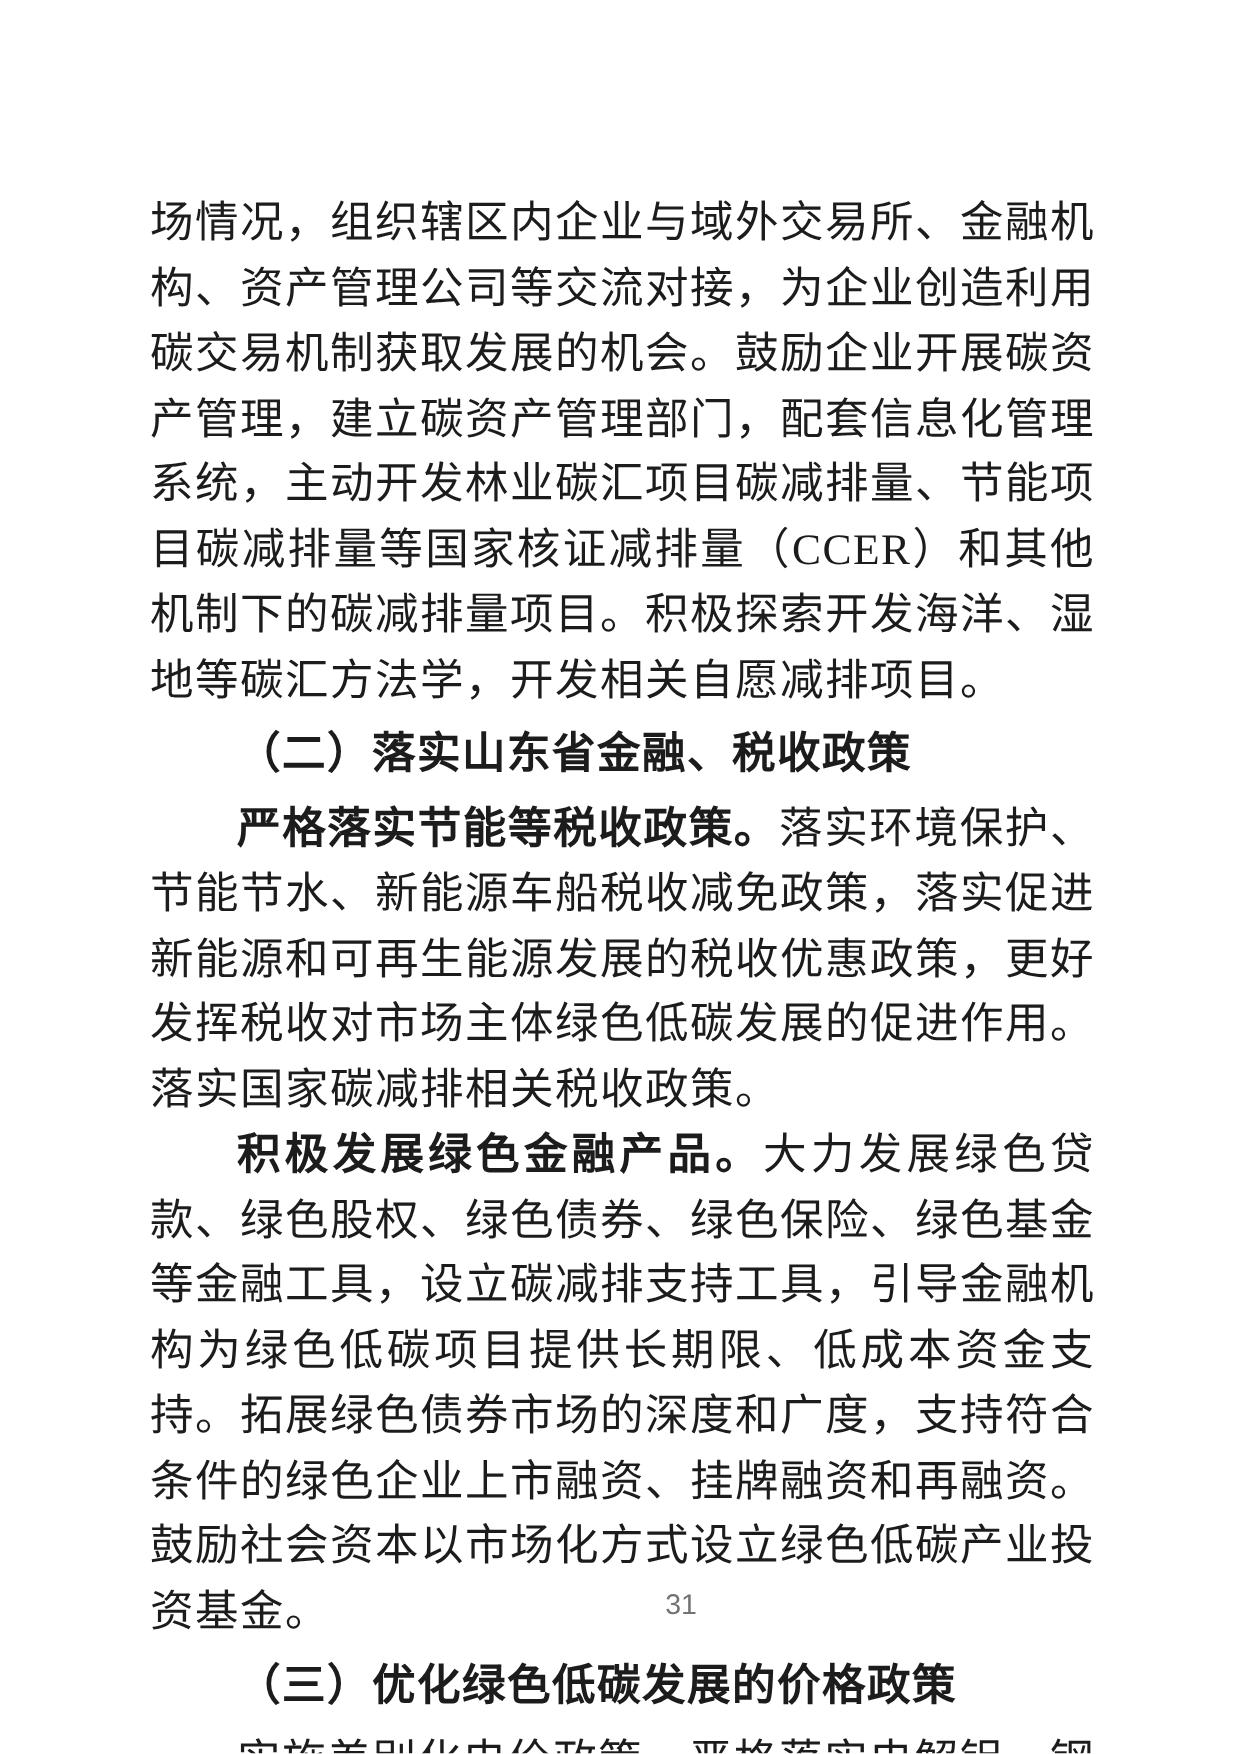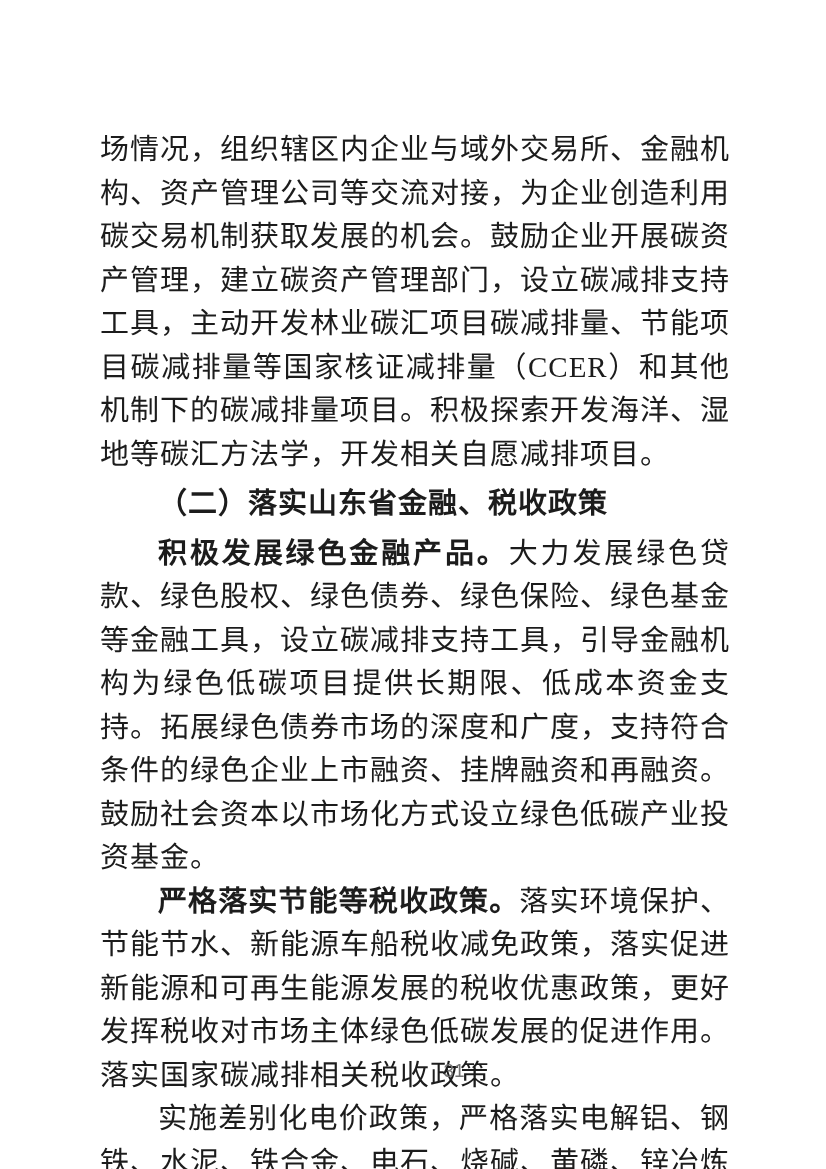--- a/index.html
+++ b/index.html
@@ -54,27 +54,28 @@
     color: #737373;
     padding-left: 41px;
   }
 </style>
 </head>
 <body>
 
 <div class="page">
   <div class="content">
 
-    <p class="continued">场情况，组织辖区内企业与域外交易所、金融机构、资产管理公司等交流对接，为企业创造利用碳交易机制获取发展的机会。鼓励企业开展碳资产管理，建立碳资产管理部门，设立碳减排支持工具，主动开发林业碳汇项目碳减排量、节能项目碳减排量等国家核证减排量（CCER）和其他机制下的碳减排量项目。积极探索开发海洋、湿地等碳汇方法学，开发相关自愿减排项目。</p>
+    <p class="continued">场情况，组织辖区内企业与域外交易所、金融机构、资产管理公司等交流对接，为企业创造利用碳交易机制获取发展的机会。鼓励企业开展碳资产管理，建立碳资产管理部门，配套信息化管理系统，主动开发林业碳汇项目碳减排量、节能项目碳减排量等国家核证减排量（CCER）和其他机制下的碳减排量项目。积极探索开发海洋、湿地等碳汇方法学，开发相关自愿减排项目。</p>
 
     <p class="heading">（二）落实山东省金融、税收政策</p>
 
+    <p><strong class="lead">严格落实节能等税收政策。</strong><span>落实环境保护、节能节水、新能源车船税收减免政策，落实促进新能源和可再生能源发展的税收优惠政策，更好发挥税收对市场主体绿色低碳发展的促进作用。落实国家碳减排相关税收政策。</span></p>
+
     <p><strong class="lead">积极发展绿色金融产品。</strong><span>大力发展绿色贷款、绿色股权、绿色债券、绿色保险、绿色基金等金融工具，设立碳减排支持工具，引导金融机构为绿色低碳项目提供长期限、低成本资金支持。拓展绿色债券市场的深度和广度，支持符合条件的绿色企业上市融资、挂牌融资和再融资。鼓励社会资本以市场化方式设立绿色低碳产业投资基金。</span></p>
 
-    <p><strong class="lead">严格落实节能等税收政策。</strong><span>落实环境保护、节能节水、新能源车船税收减免政策，落实促进新能源和可再生能源发展的税收优惠政策，更好发挥税收对市场主体绿色低碳发展的促进作用。落实国家碳减排相关税收政策。</span></p>
-
+    <p class="heading">（三）优化绿色低碳发展的价格政策</p>
 
     <p>实施差别化电价政策，严格落实电解铝、钢铁、水泥、铁合金、电石、烧碱、黄磷、锌冶炼以及“亩产效益”D 类企业差别电价、阶梯电价等政策，加快淘汰落后产能。认真落实农林生物质、</p>
 
   </div>
 
   <div class="page-number">31</div>
 </div>
 
 </body></html>

